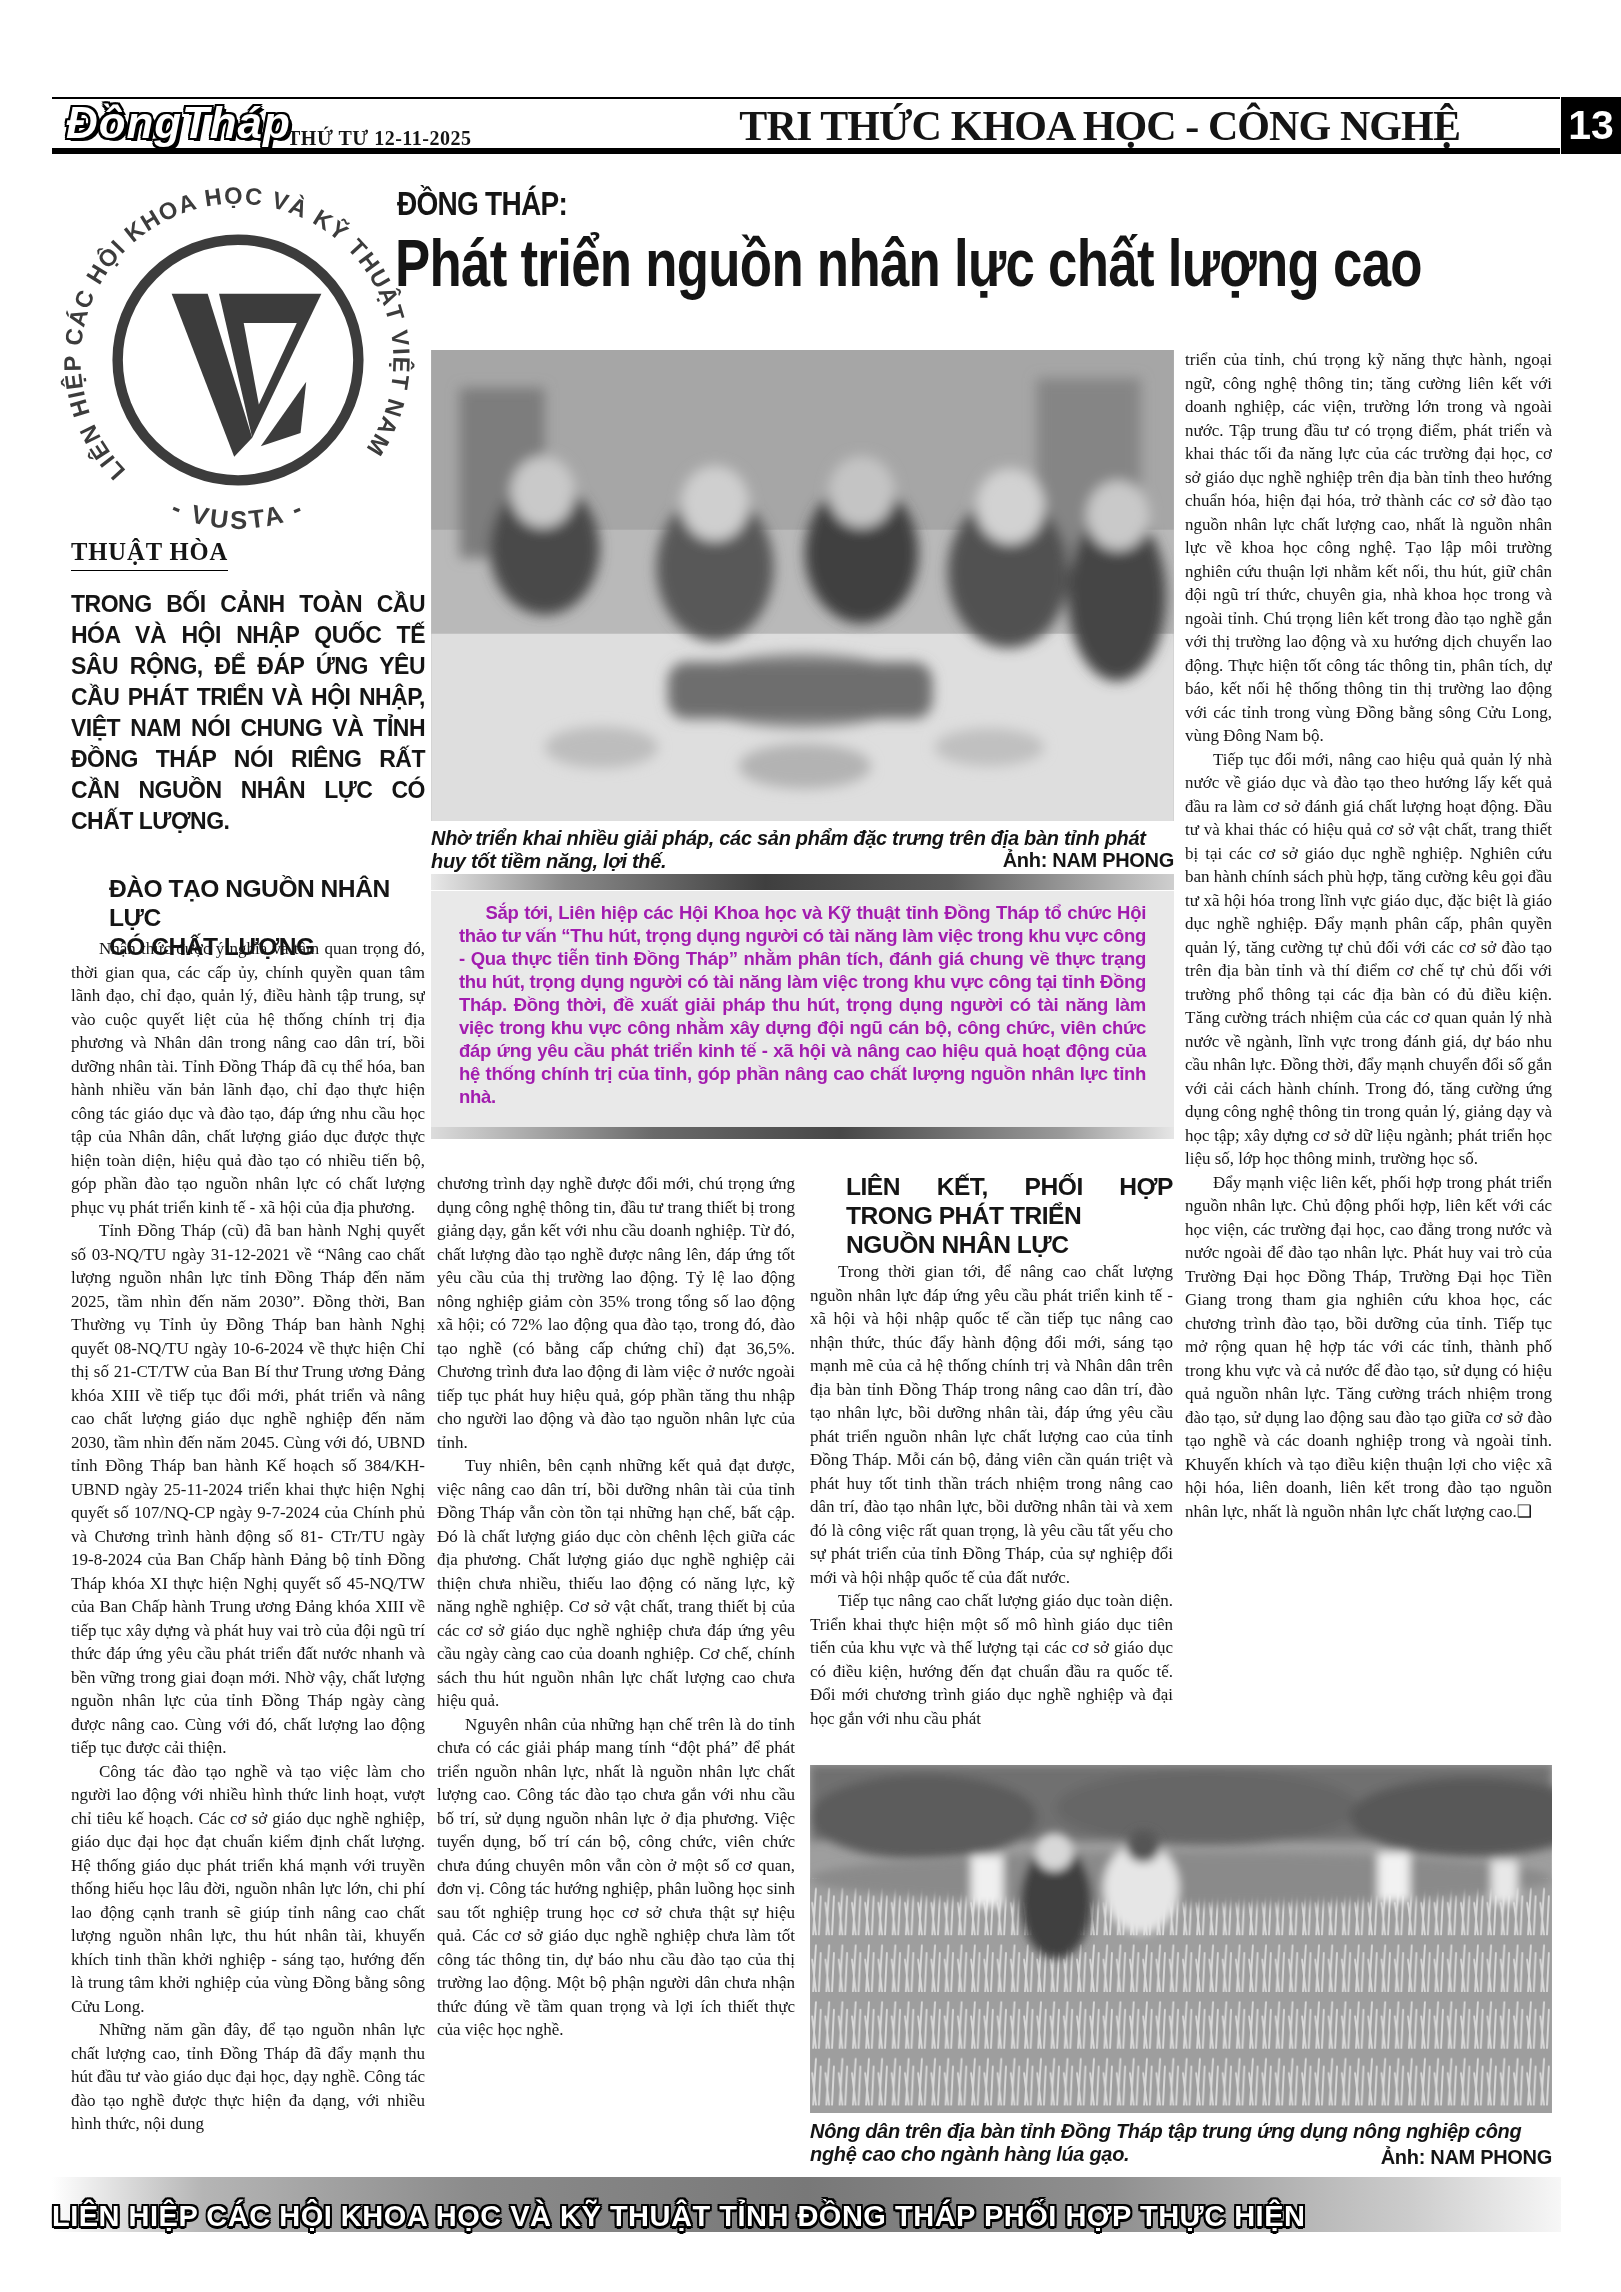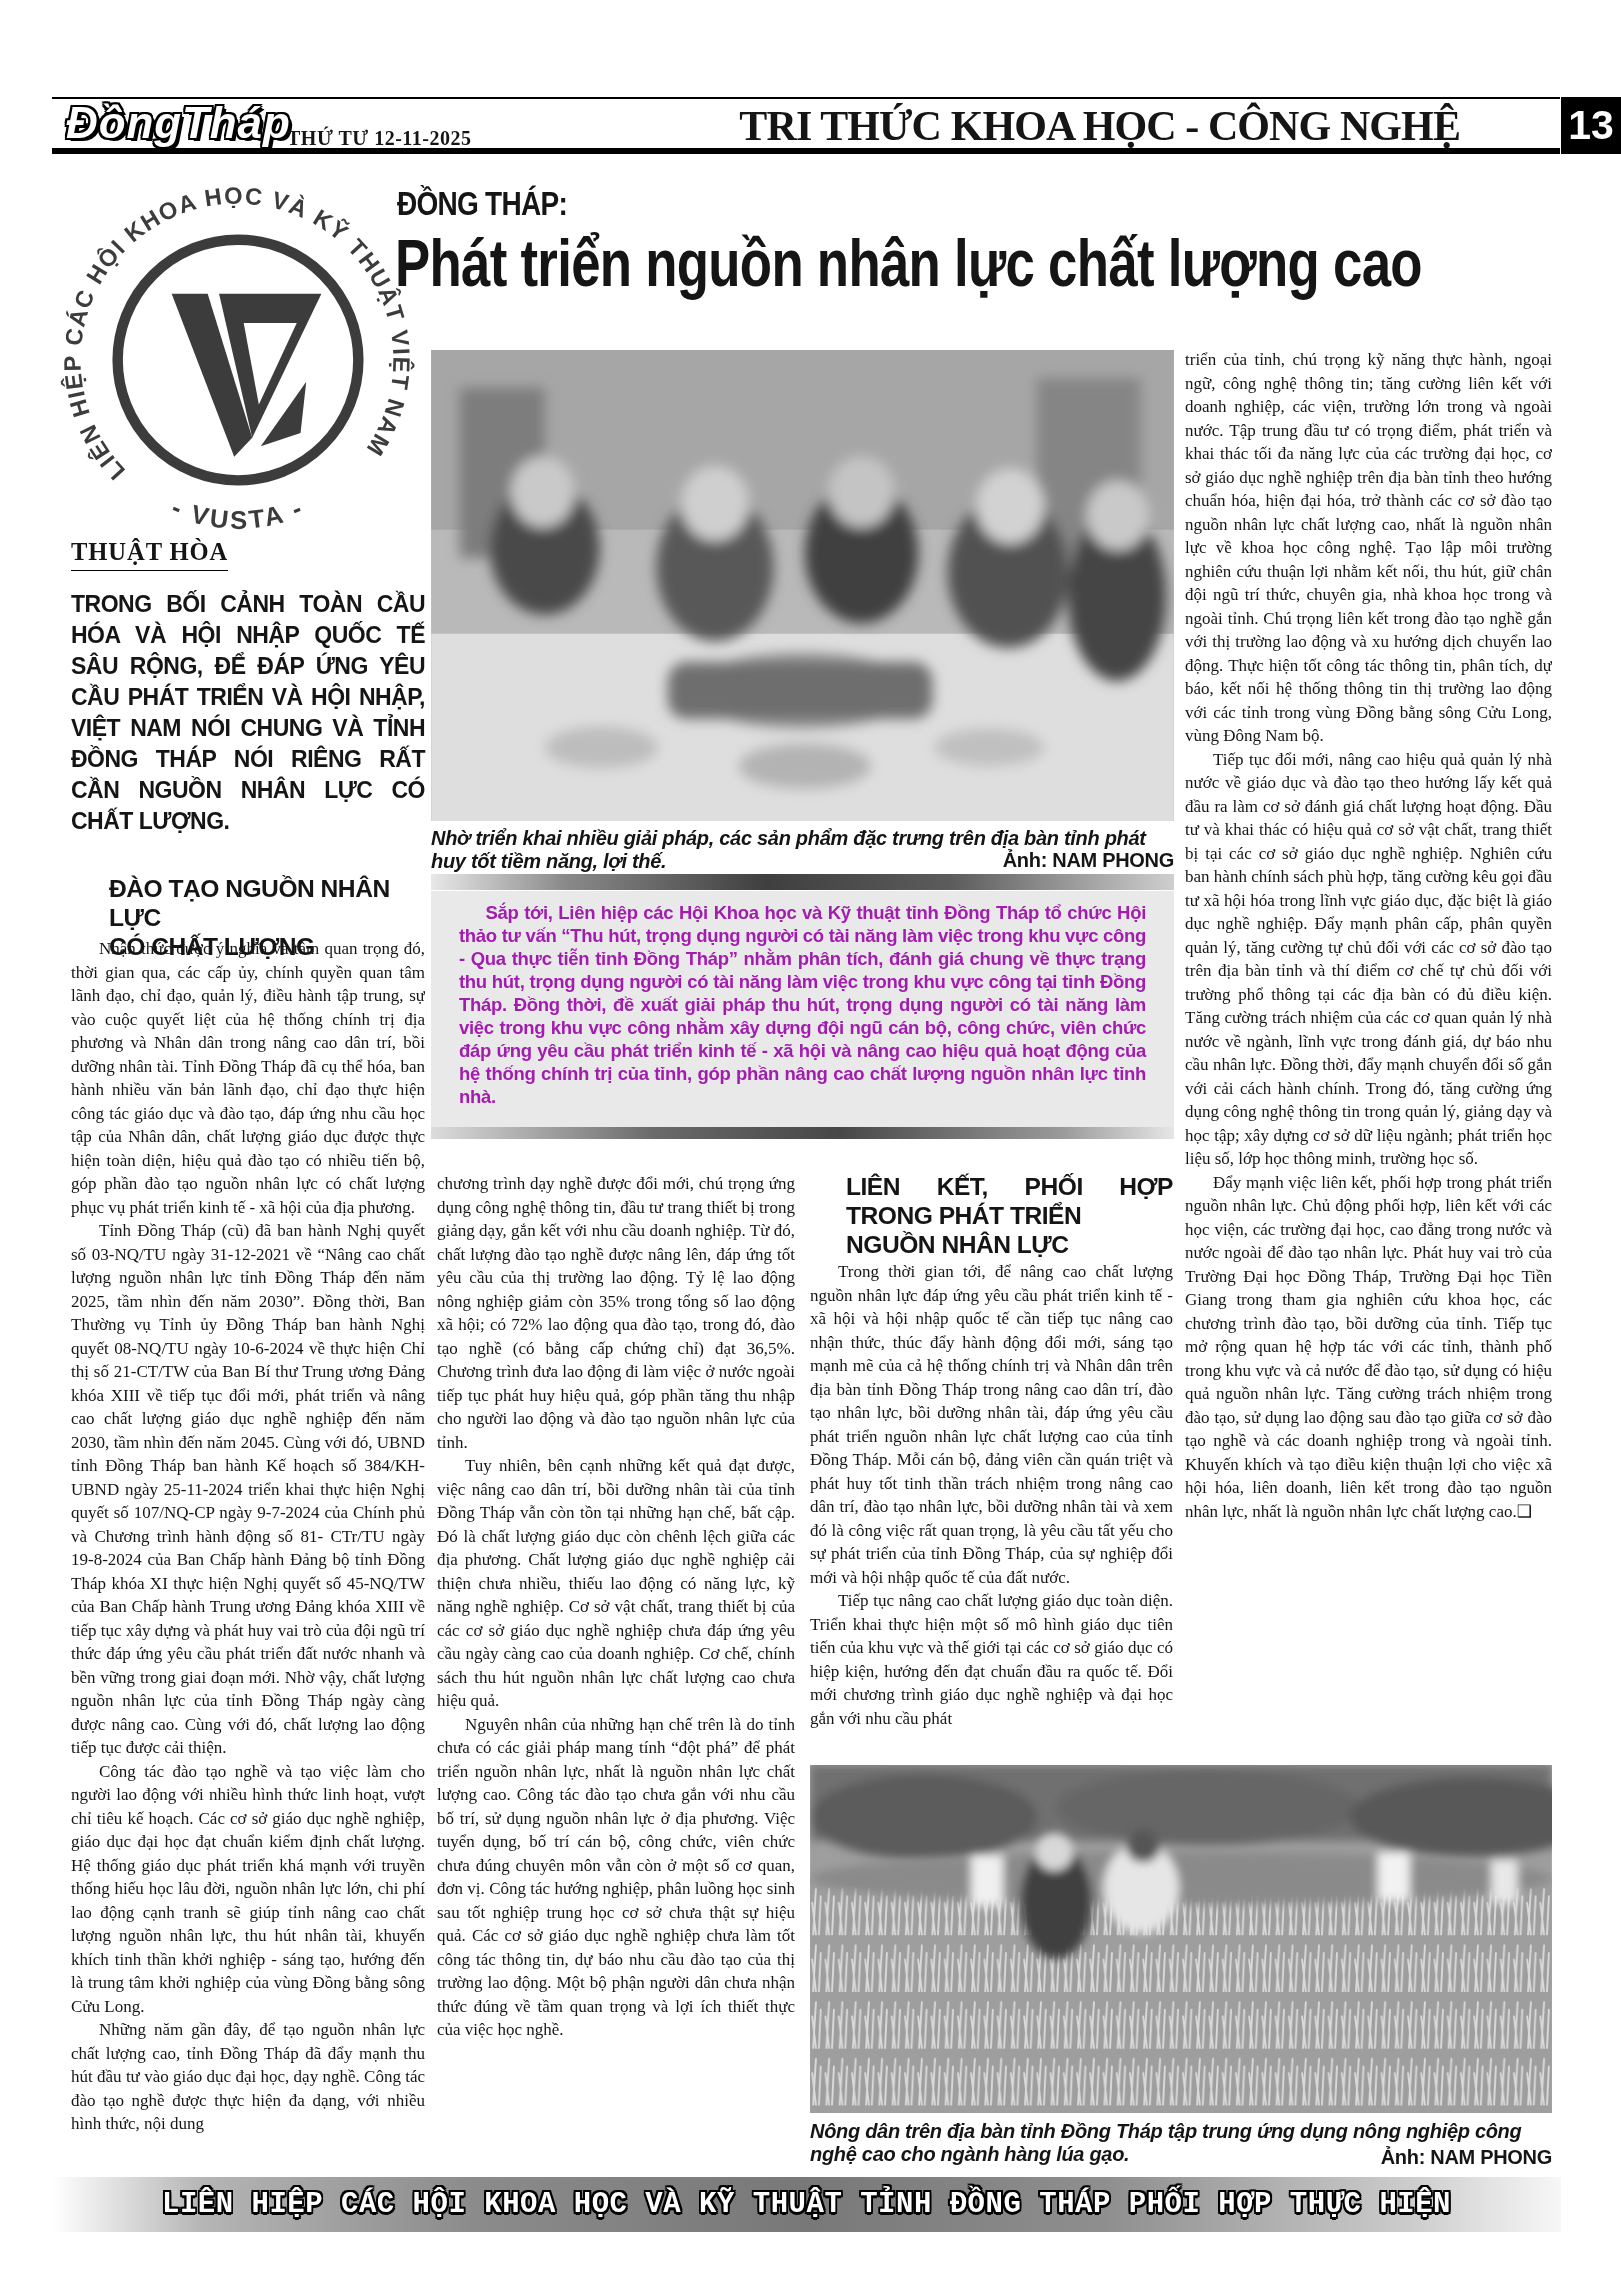--- a/index.html
+++ b/index.html
@@ -40,24 +40,24 @@
   .credit{position:absolute;right:0;bottom:0;font-style:normal;font-weight:bold;
     font-family:"Liberation Sans",sans-serif;font-size:20px;}
   
   .grad-bar-top{height:16px;background:linear-gradient(90deg,#e8e8e8 0%,#8a8a8a 18%,#3f3f3f 45%,#5c5c5c 70%,#cfcfcf 100%);}
   .grad-bar-bot{height:12.3px;background:linear-gradient(90deg,#dcdcdc 0%,#6a6a6a 30%,#474747 55%,#9a9a9a 85%,#e6e6e6 100%);}
   .hl-box{background:#e9e9e9;padding:9.5px 28px 0 28px;box-sizing:border-box;overflow:hidden;}
   .hl-box p{margin:0;font-family:"Liberation Sans",sans-serif;font-weight:bold;
     font-size:18.5px;line-height:23px;letter-spacing:-0.3px;text-align:justify;text-indent:26.5px;color:#a21caf;}
   
   .footer-bar{background:linear-gradient(90deg,#ffffff 0%,#b5b5b5 10%,#8b8b8b 28%,#787878 50%,#8f8f8f 70%,#cccccc 90%,#f7f7f7 100%);}
-  .footer-text{width:100%;text-align:center;font-family:Liberation Mono, monospace;font-weight:bold;
+  .footer-text{width:100%;font-family:Liberation Sans, sans-serif;font-weight:bold;
     font-size:29px;line-height:55px;color:#fff;letter-spacing:0.5px;
     text-shadow:-1.9px -1.9px 0 #000,1.9px -1.9px 0 #000,-1.9px 1.9px 0 #000,1.9px 1.9px 0 #000,
-      -1.9px 0 0 #000,1.9px 0 0 #000,0 -1.9px 0 #000,0 2.8px 0 #000;}
+      -1.9px 0 0 #000,1.9px 0 0 #000,0 -1.9px 0 #000,0 2.8px 0 #000;margin-top:12px;}
 </style>
 </head>
 <body>
 
 <div class="page">
 
   <div class="abs hairline" style="left:52px;top:97px;width:1508px;"></div>
   <div class="abs masthead" style="left:66px;top:98px;">ĐồngTháp</div>
   <div class="abs issue-date" style="left:287px;top:127px;">THỨ TƯ 12-11-2025</div>
   <div class="abs section-title" style="top:102px;right:161px;">TRI THỨC KHOA HỌC - CÔNG NGHỆ</div>
@@ -146,21 +146,21 @@
   <div class="abs bodycol" style="left:437px;top:1172px;width:358px;height:996px;">
     <p class="noindent">chương trình dạy nghề được đổi mới, chú trọng ứng dụng công nghệ thông tin, đầu tư trang thiết bị trong giảng dạy, gắn kết với nhu cầu doanh nghiệp. Từ đó, chất lượng đào tạo nghề được nâng lên, đáp ứng tốt yêu cầu của thị trường lao động. Tỷ lệ lao động nông nghiệp giảm còn 35% trong tổng số lao động xã hội; có 72% lao động qua đào tạo, trong đó, đào tạo nghề (có bằng cấp chứng chỉ) đạt 36,5%. Chương trình đưa lao động đi làm việc ở nước ngoài tiếp tục phát huy hiệu quả, góp phần tăng thu nhập cho người lao động và đào tạo nguồn nhân lực của tỉnh.</p>
     <p>Tuy nhiên, bên cạnh những kết quả đạt được, việc nâng cao dân trí, bồi dưỡng nhân tài của tỉnh Đồng Tháp vẫn còn tồn tại những hạn chế, bất cập. Đó là chất lượng giáo dục còn chênh lệch giữa các địa phương. Chất lượng giáo dục nghề nghiệp cải thiện chưa nhiều, thiếu lao động có năng lực, kỹ năng nghề nghiệp. Cơ sở vật chất, trang thiết bị của các cơ sở giáo dục nghề nghiệp chưa đáp ứng yêu cầu ngày càng cao của doanh nghiệp. Cơ chế, chính sách thu hút nguồn nhân lực chất lượng cao chưa hiệu quả.</p>
     <p>Nguyên nhân của những hạn chế trên là do tỉnh chưa có các giải pháp mang tính “đột phá” để phát triển nguồn nhân lực, nhất là nguồn nhân lực chất lượng cao. Công tác đào tạo chưa gắn với nhu cầu bố trí, sử dụng nguồn nhân lực ở địa phương. Việc tuyển dụng, bố trí cán bộ, công chức, viên chức chưa đúng chuyên môn vẫn còn ở một số cơ quan, đơn vị. Công tác hướng nghiệp, phân luồng học sinh sau tốt nghiệp trung học cơ sở chưa thật sự hiệu quả. Các cơ sở giáo dục nghề nghiệp chưa làm tốt công tác thông tin, dự báo nhu cầu đào tạo của thị trường lao động. Một bộ phận người dân chưa nhận thức đúng về tầm quan trọng và lợi ích thiết thực của việc học nghề.</p>
   </div>
 
   <div class="abs bodycol" style="left:810px;top:1172px;width:363px;height:583px;">
     <div class="colhead">LIÊN KẾT, PHỐI HỢP TRONG PHÁT TRIỂN
 NGUỒN NHÂN LỰC</div>
     <p>Trong thời gian tới, để nâng cao chất lượng nguồn nhân lực đáp ứng yêu cầu phát triển kinh tế - xã hội và hội nhập quốc tế cần tiếp tục nâng cao nhận thức, thúc đẩy hành động đổi mới, sáng tạo mạnh mẽ của cả hệ thống chính trị và Nhân dân trên địa bàn tỉnh Đồng Tháp trong nâng cao dân trí, đào tạo nhân lực, bồi dưỡng nhân tài, đáp ứng yêu cầu phát triển nguồn nhân lực chất lượng cao của tỉnh Đồng Tháp. Mỗi cán bộ, đảng viên cần quán triệt và phát huy tốt tinh thần trách nhiệm trong nâng cao dân trí, đào tạo nhân lực, bồi dưỡng nhân tài và xem đó là công việc rất quan trọng, là yêu cầu tất yếu cho sự phát triển của tỉnh Đồng Tháp, của sự nghiệp đổi mới và hội nhập quốc tế của đất nước.</p>
-    <p>Tiếp tục nâng cao chất lượng giáo dục toàn diện. Triển khai thực hiện một số mô hình giáo dục tiên tiến của khu vực và thế giới tại các cơ sở giáo dục có hiệp kiện, hướng đến đạt chuẩn đầu ra quốc tế. Đổi mới chương trình giáo dục nghề nghiệp và đại học gắn với nhu cầu phát</p>
+    <p>Tiếp tục nâng cao chất lượng giáo dục toàn diện. Triển khai thực hiện một số mô hình giáo dục tiên tiến của khu vực và thế lượng tại các cơ sở giáo dục có điều kiện, hướng đến đạt chuẩn đầu ra quốc tế. Đổi mới chương trình giáo dục nghề nghiệp và đại học gắn với nhu cầu phát</p>
   </div>
 
   <div class="abs bodycol" style="left:1185px;top:348px;width:367px;height:1391px;">
     <p class="noindent">triển của tỉnh, chú trọng kỹ năng thực hành, ngoại ngữ, công nghệ thông tin; tăng cường liên kết với doanh nghiệp, các viện, trường lớn trong và ngoài nước. Tập trung đầu tư có trọng điểm, phát triển và khai thác tối đa năng lực của các trường đại học, cơ sở giáo dục nghề nghiệp trên địa bàn tỉnh theo hướng chuẩn hóa, hiện đại hóa, trở thành các cơ sở đào tạo nguồn nhân lực chất lượng cao, nhất là nguồn nhân lực về khoa học công nghệ. Tạo lập môi trường nghiên cứu thuận lợi nhằm kết nối, thu hút, giữ chân đội ngũ trí thức, chuyên gia, nhà khoa học trong và ngoài tỉnh. Chú trọng liên kết trong đào tạo nghề gắn với thị trường lao động và xu hướng dịch chuyển lao động. Thực hiện tốt công tác thông tin, phân tích, dự báo, kết nối hệ thống thông tin thị trường lao động với các tỉnh trong vùng Đồng bằng sông Cửu Long, vùng Đông Nam bộ.</p>
     <p>Tiếp tục đổi mới, nâng cao hiệu quả quản lý nhà nước về giáo dục và đào tạo theo hướng lấy kết quả đầu ra làm cơ sở đánh giá chất lượng hoạt động. Đầu tư và khai thác có hiệu quả cơ sở vật chất, trang thiết bị tại các cơ sở giáo dục nghề nghiệp. Nghiên cứu ban hành chính sách phù hợp, tăng cường kêu gọi đầu tư xã hội hóa trong lĩnh vực giáo dục, đặc biệt là giáo dục nghề nghiệp. Đẩy mạnh phân cấp, phân quyền quản lý, tăng cường tự chủ đối với các cơ sở đào tạo trên địa bàn tỉnh và thí điểm cơ chế tự chủ đối với trường phổ thông tại các địa bàn có đủ điều kiện. Tăng cường trách nhiệm của các cơ quan quản lý nhà nước về ngành, lĩnh vực trong đánh giá, dự báo nhu cầu nhân lực. Đồng thời, đẩy mạnh chuyển đổi số gắn với cải cách hành chính. Trong đó, tăng cường ứng dụng công nghệ thông tin trong quản lý, giảng dạy và học tập; xây dựng cơ sở dữ liệu ngành; phát triển học liệu số, lớp học thông minh, trường học số.</p>
     <p>Đẩy mạnh việc liên kết, phối hợp trong phát triển nguồn nhân lực. Chủ động phối hợp, liên kết với các học viện, các trường đại học, cao đẳng trong nước và nước ngoài để đào tạo nhân lực. Phát huy vai trò của Trường Đại học Đồng Tháp, Trường Đại học Tiền Giang trong tham gia nghiên cứu khoa học, các chương trình đào tạo, bồi dưỡng của tỉnh. Tiếp tục mở rộng quan hệ hợp tác với các tỉnh, thành phố trong khu vực và cả nước để đào tạo, sử dụng có hiệu quả nguồn nhân lực. Tăng cường trách nhiệm trong đào tạo, sử dụng lao động sau đào tạo giữa cơ sở đào tạo nghề và các doanh nghiệp trong và ngoài tỉnh. Khuyến khích và tạo điều kiện thuận lợi cho việc xã hội hóa, liên doanh, liên kết trong đào tạo nguồn nhân lực, nhất là nguồn nhân lực chất lượng cao.❑</p>
   </div>
 
   <div class="abs photo" style="left:810px;top:1765px;width:742px;height:348px;">
     <svg width="742" height="348" viewBox="0 0 784 368">

